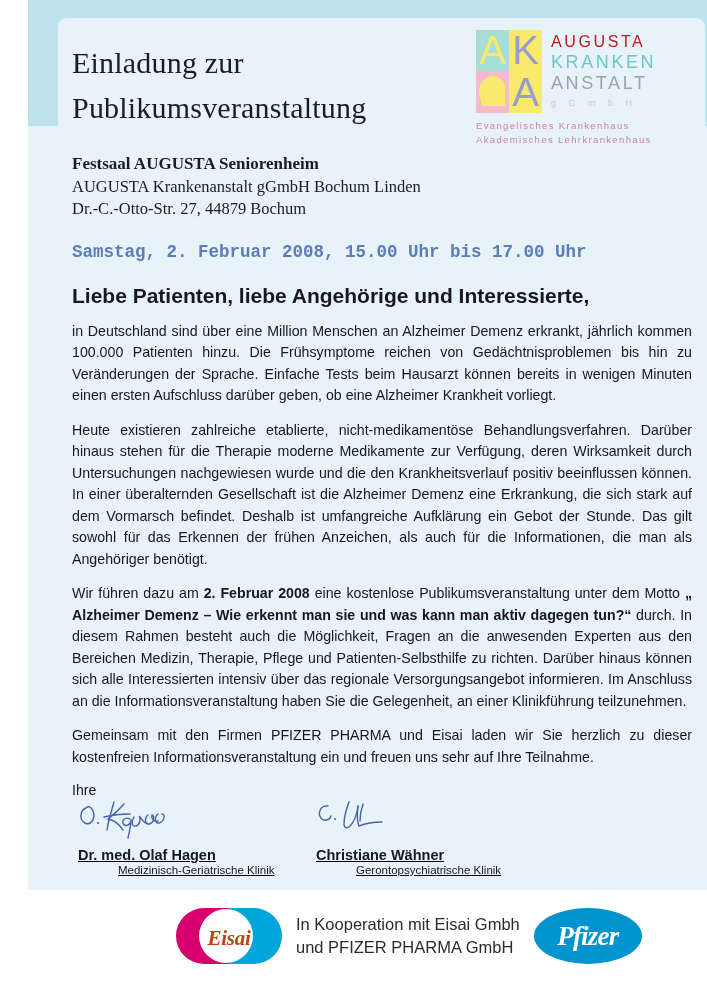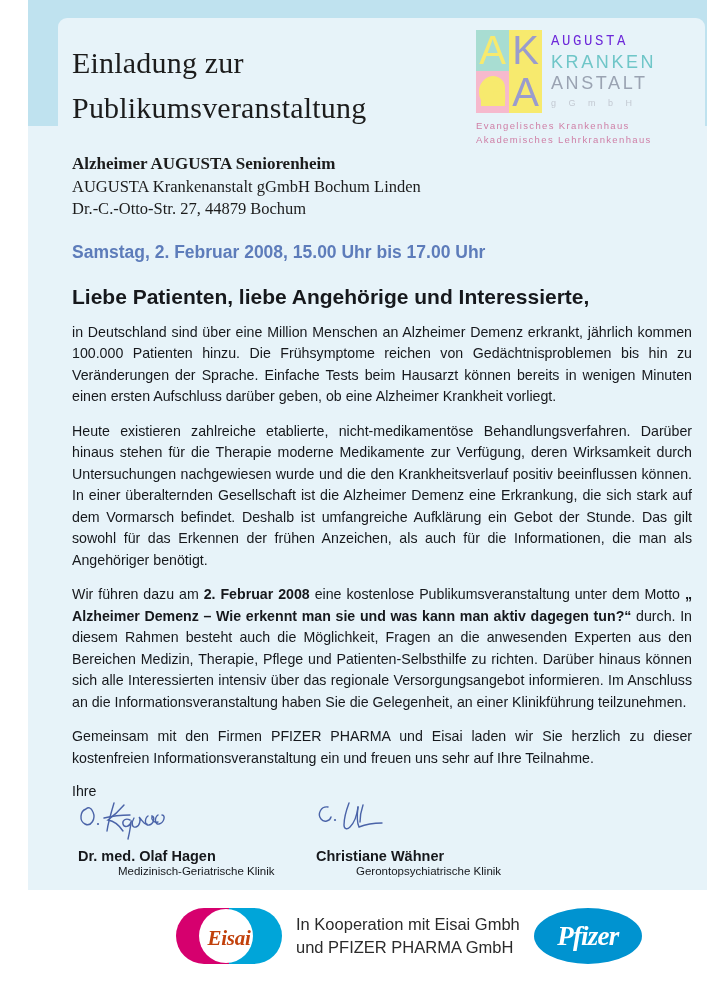--- a/index.html
+++ b/index.html
@@ -110,21 +110,21 @@
     border-radius: 12px 12px 0 0;
   }
 
   .logo-text {
     margin-left: 9px;
     padding-top: 1px;
     font-family: "Liberation Sans", sans-serif;
     letter-spacing: 2.6px;
     line-height: 21px;
   }
-  .lt1 { font-size: 14px; color: #6d28d9; font-family: Liberation Mono, monospace; }
+  .lt1 { font-size: 16px; color: #b91c1c; }
   .lt2 { font-size: 18px; color: #6fc6c8; }
   .lt3 { font-size: 18px; color: #9aa3b2; }
   .lt4 { font-size: 9px; color: #c3c9d2; letter-spacing: 5px; margin-top: -1px; }
   .logo-sub {
     margin-top: 5px;
     font-size: 9.5px;
     letter-spacing: 1.35px;
     line-height: 13.5px;
     color: #cf7fa6;
   }
@@ -134,21 +134,21 @@
     margin-top: 9px;
     font-family: "Liberation Serif", serif;
     font-size: 16.5px;
     line-height: 22.5px;
     color: #1c1c1c;
   }
   .venue .v1 { font-weight: bold; font-size: 17px; }
 
   .datetime {
     margin-top: 21px;
-    font-family: Liberation Sans, sans-serif;
+    font-family: Liberation Mono, monospace;
     font-weight: bold;
     font-size: 17.5px;
     color: #5d7cba;
   }
 
   .salutation {
     margin-top: 22px;
     font-size: 21px;
     font-weight: bold;
     color: #16181c;
@@ -166,21 +166,21 @@
   .para b { font-weight: bold; }
 
   
   .ihre { margin-top: 14px; font-size: 14.2px; color: #16181c; }
 
   .sigs {
     position: relative;
     margin-top: 2px;
     height: 72px;
   }
-  .sig { position: absolute; top: 0; }
+  .sig { position: absolute; top: 0; text-decoration: underline; }
   .sig.a { left: 6px; width: 230px; }
   .sig.b { left: 244px; width: 230px; }
   .sig-img { height: 40px; }
   .sig-name {
     margin-top: 3px;
     font-size: 14.5px;
     font-weight: bold;
     color: #16181c;
   }
   .sig-role {
@@ -311,21 +311,21 @@
         </div>
 
         <div class="logo-sub">
           <div>Evangelisches Krankenhaus</div>
           <div>Akademisches Lehrkrankenhaus</div>
         </div>
       </div>
     </div>
 
     <div class="venue">
-      <div class="v1">Alzheimer AUGUSTA Seniorenheim</div>
+      <div class="v1">Festsaal AUGUSTA Seniorenheim</div>
       <div>AUGUSTA Krankenanstalt gGmbH Bochum Linden</div>
       <div>Dr.-C.-Otto-Str. 27, 44879 Bochum</div>
     </div>
 
     <div class="datetime">Samstag, 2. Februar 2008, 15.00 Uhr bis 17.00 Uhr</div>
 
     <div class="salutation">Liebe Patienten, liebe Angehörige und Interessierte,</div>
 
     <p class="para">in Deutschland sind über eine Million Menschen an Alzheimer Demenz erkrankt, jährlich kommen 100.000 Patienten hinzu. Die Frühsymptome reichen von Gedächtnisproblemen bis hin zu Veränderungen der Sprache. Einfache Tests beim Hausarzt können bereits in wenigen Minuten einen ersten Aufschluss darüber geben, ob eine Alzheimer Krankheit vorliegt.</p>
 

